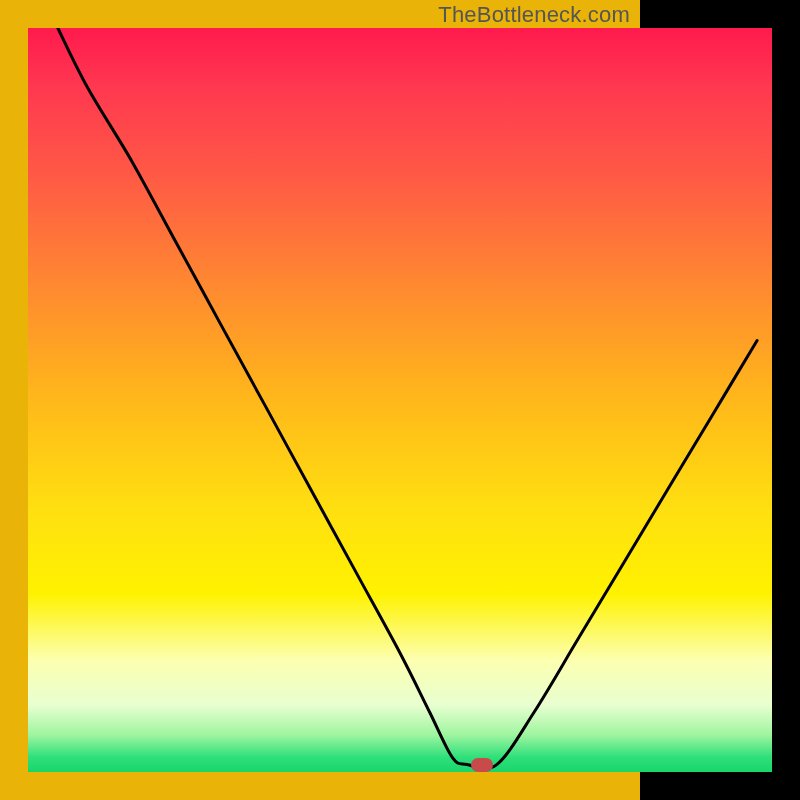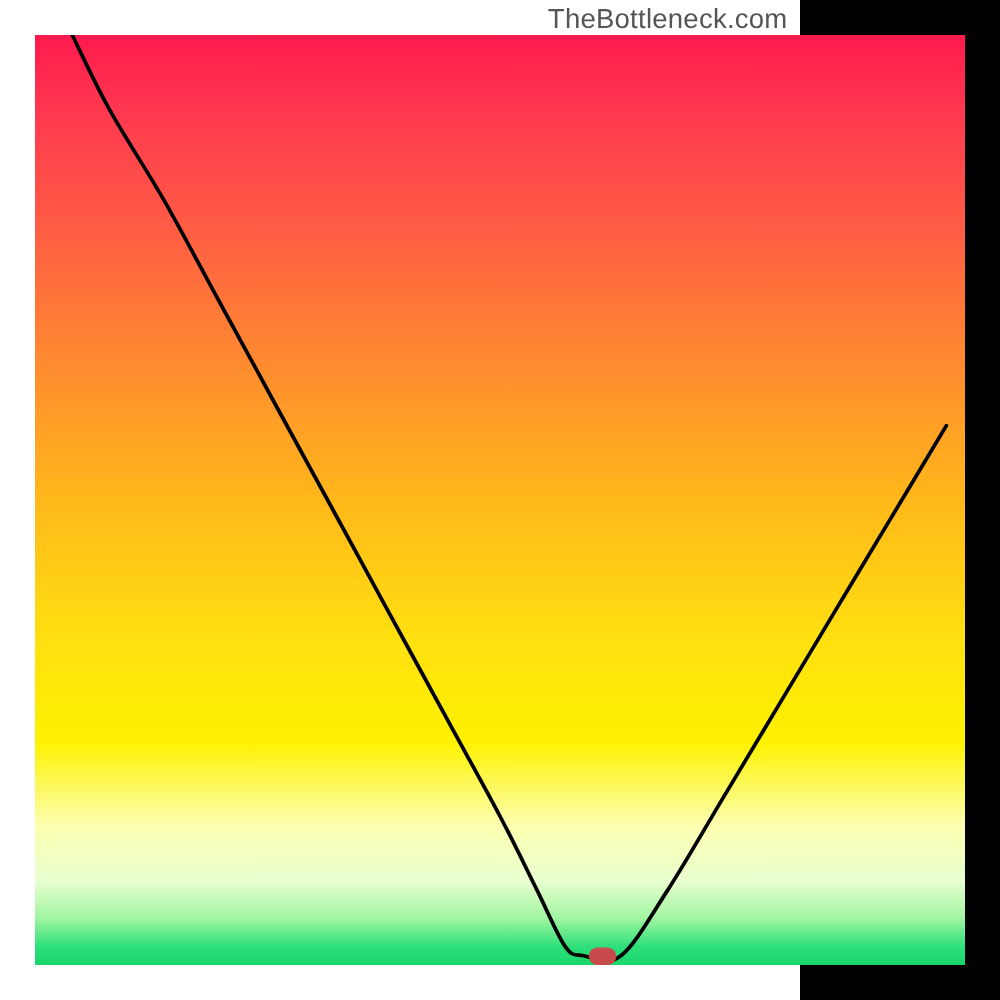--- a/index.html
+++ b/index.html
@@ -8,21 +8,21 @@
     width: 800px;
     height: 800px;
     background: #000;
     font-family: Arial, Helvetica, sans-serif;
     overflow: hidden;
   }
   .frame {
     position: relative;
     width: 640px;
     height: 800px;
-    background: #ffffff;
+    background: #eab308;
   }
   .attribution {
     position: absolute;
     top: 2px;
     right: 10px;
     color: #555;
     font-size: 22px;
     font-weight: 500;
     letter-spacing: 0.2px;
     z-index: 5;

